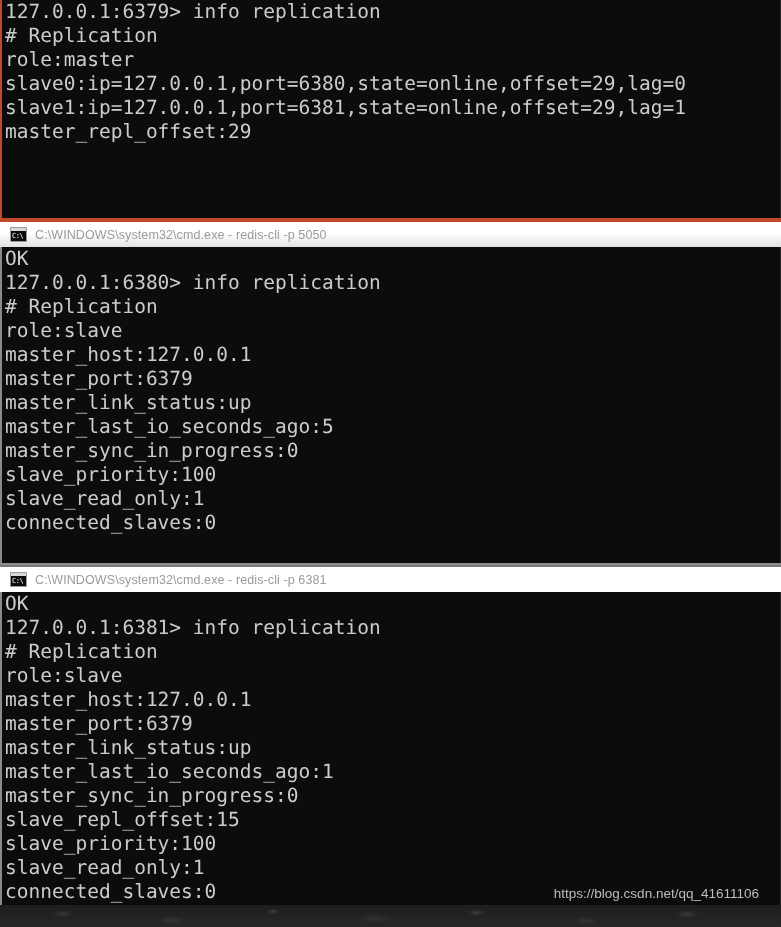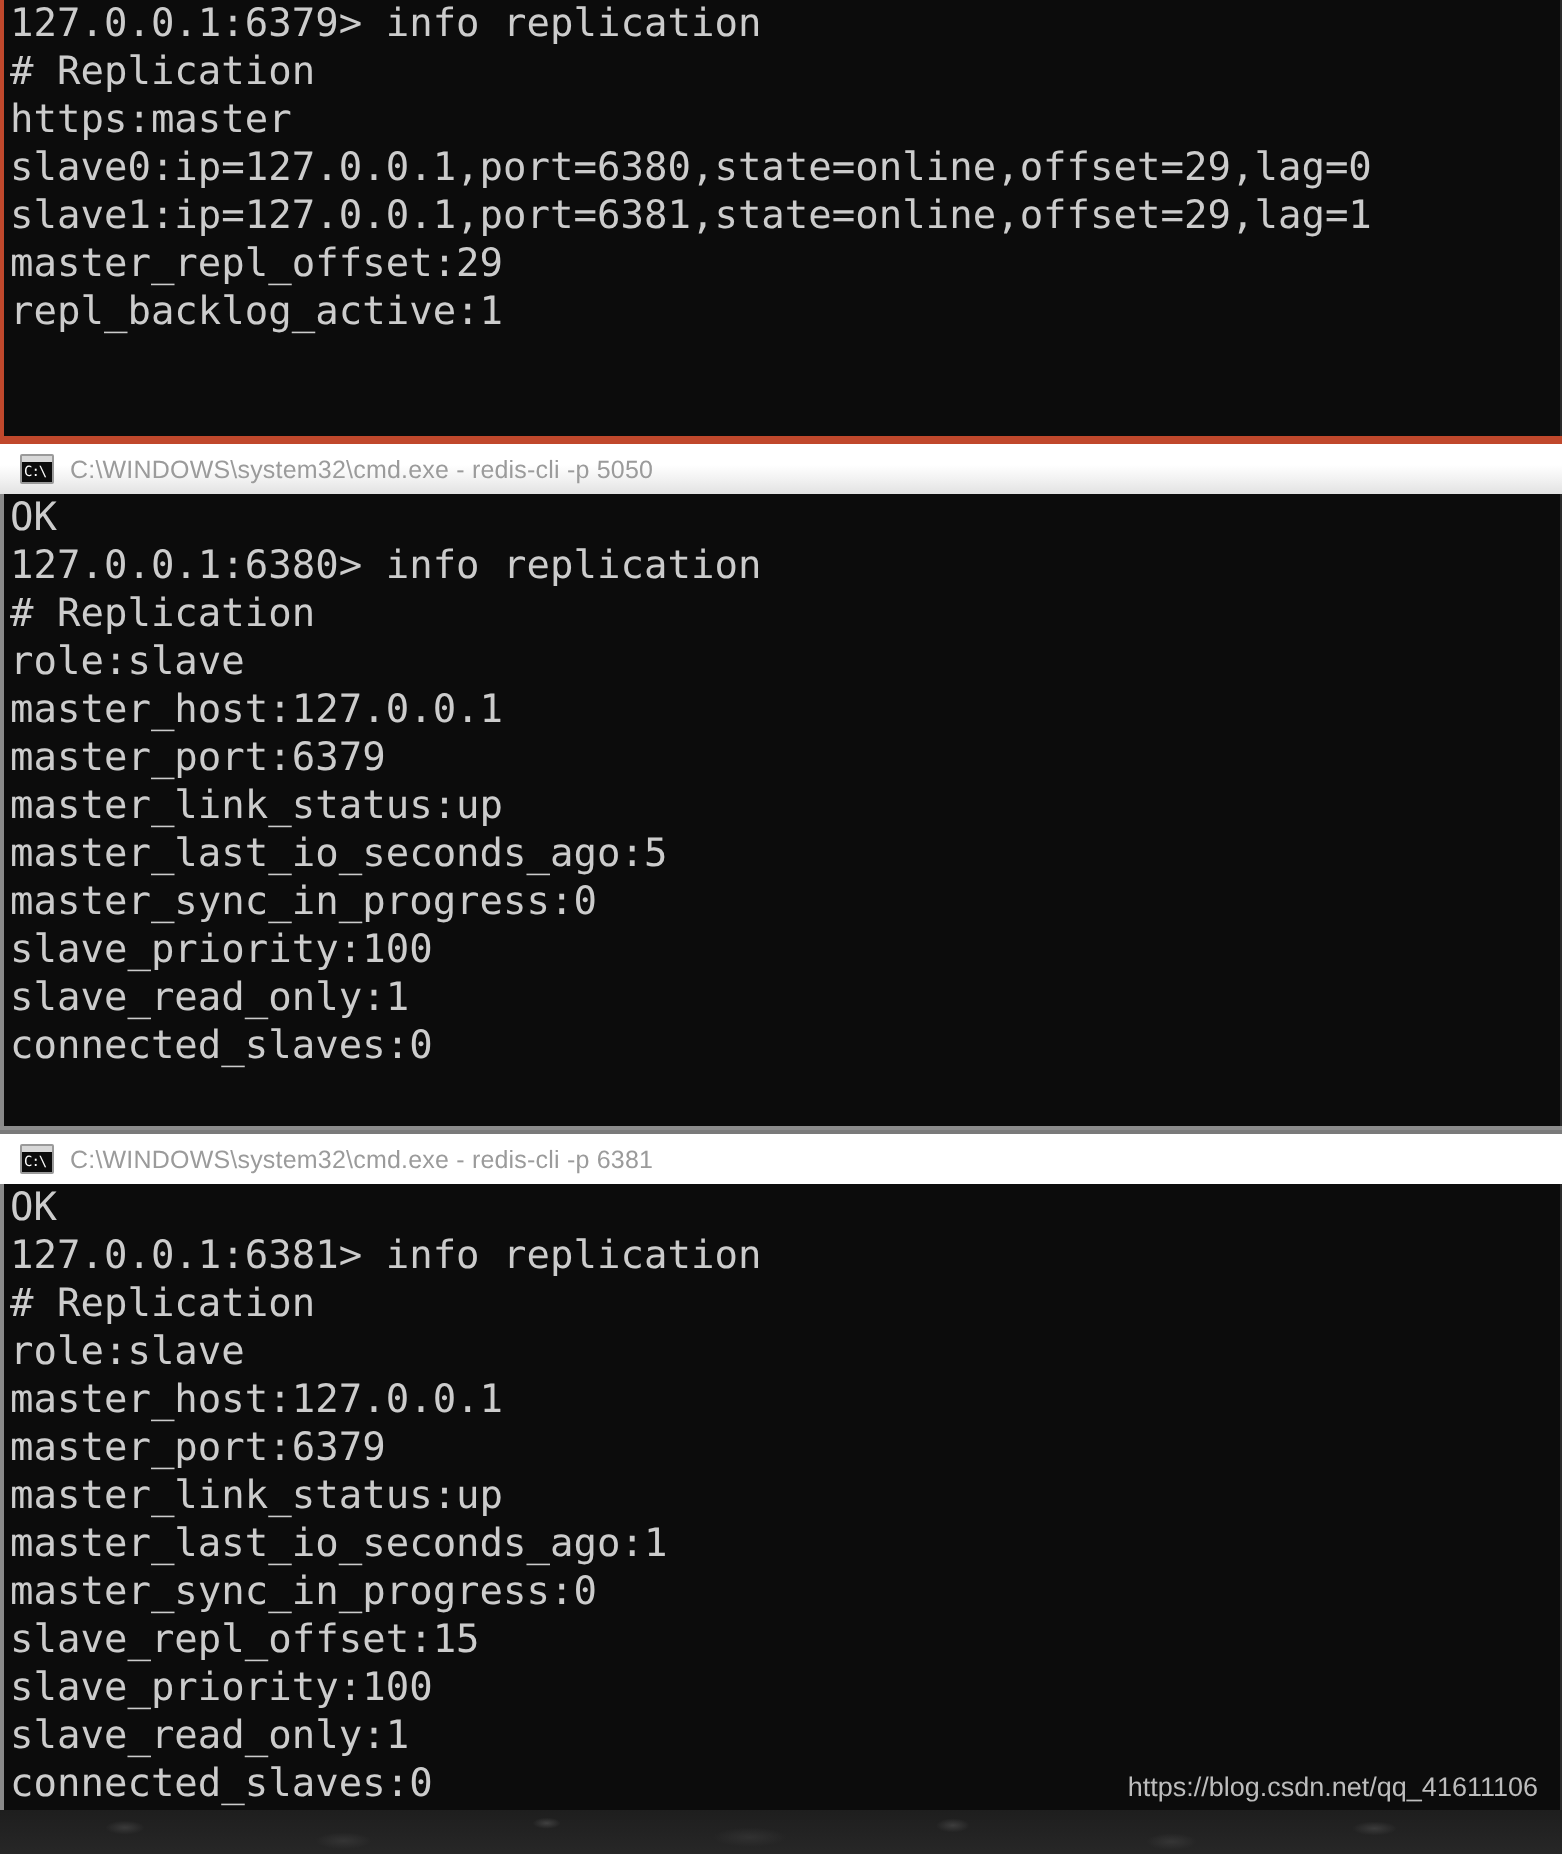--- a/index.html
+++ b/index.html
@@ -168,46 +168,45 @@
     color: #ffffff;
     font-family: "DejaVu Sans Mono", "Liberation Mono", monospace;
     font-size: 7px;
     line-height: 10px;
     letter-spacing: -0.5px;
   }
 
   
   .watermark {
     position: absolute;
-    right: 12px;
+    right: 22px;
     bottom: 26px;
     font-family: "Liberation Sans", sans-serif;
     font-size: 13.5px;
     color: #bdbdbd;
     white-space: nowrap;
     pointer-events: none;
   }
 </style>
 </head>
 <body>
 
 <div id="screen">
 
   <div class="console-window" style="top:0px; height:220px;">
     <div class="console-body" style="height:220px;">
       <div class="edge-left active"></div>
       <div class="edge-right"></div>
       <div class="lines">
         <div class="line">127.0.0.1:6379&gt; info replication</div>
         <div class="line"># Replication</div>
-        <div class="line">https:master</div>
+        <div class="line">role:master</div>
         <div class="line">slave0:ip=127.0.0.1,port=6380,state=online,offset=29,lag=0</div>
         <div class="line">slave1:ip=127.0.0.1,port=6381,state=online,offset=29,lag=1</div>
         <div class="line">master_repl_offset:29</div>
-        <div class="line">repl_backlog_active:1</div>
       </div>
       <div class="edge-bottom-accent"></div>
     </div>
   </div>
 
   <div class="console-window" style="top:220px; height:345px;">
 
     <div class="titlebar active">
       <div class="cmd-icon">
         <div class="bar"></div>

